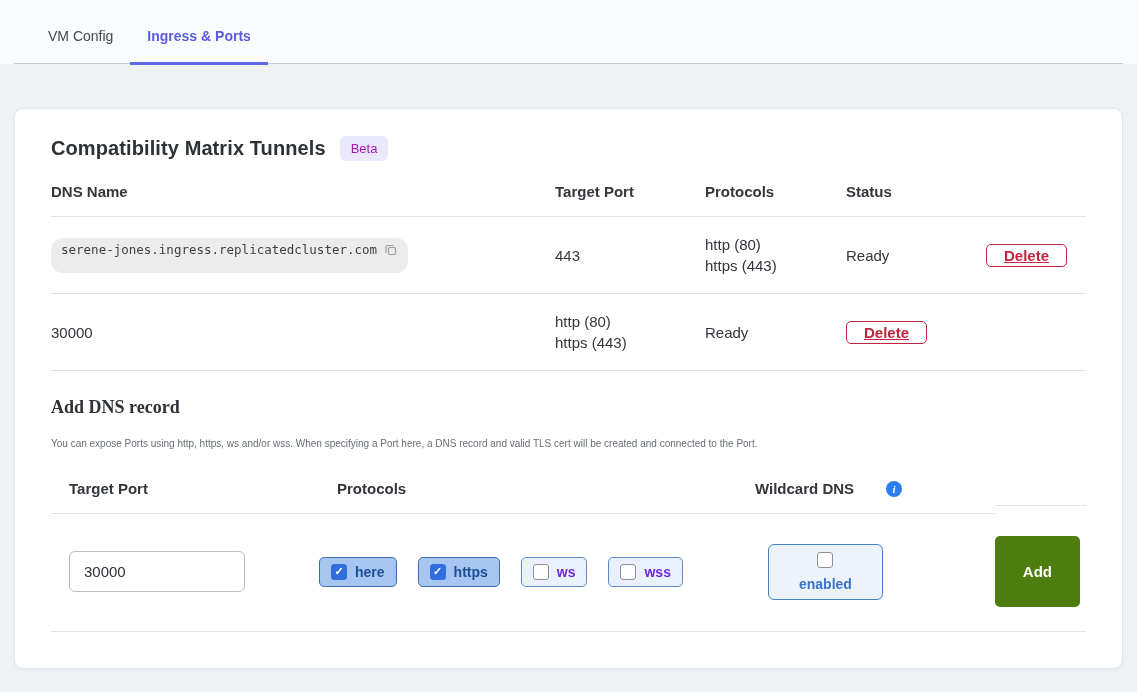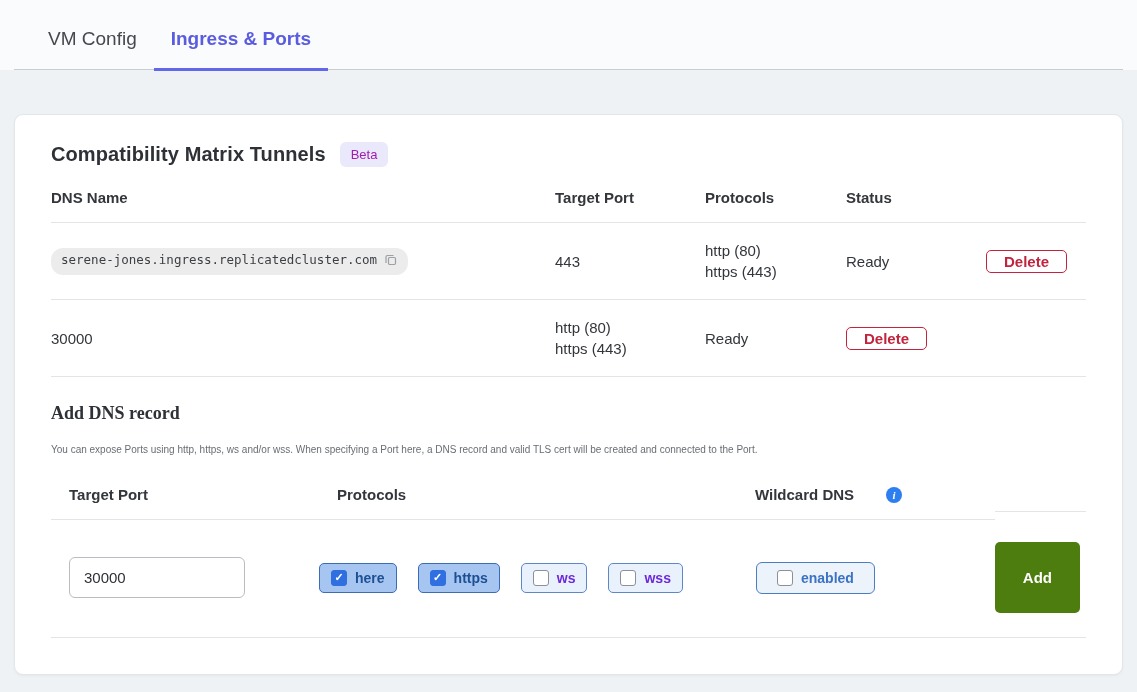--- a/index.html
+++ b/index.html
@@ -14,21 +14,21 @@
   
   .tabbar-wrap { background: #fafbfc; }
   .tabbar {
     margin: 0 14px;
     border-bottom: 1px solid #c9cdd1;
     display: flex;
     align-items: flex-end;
     padding-left: 17px;
   }
   .tab {
-    font-size: 19px;
+    font-size: 14px;
     padding: 28px 17px 18px 17px;
     color: #45484d;
     cursor: pointer;
     border-bottom: 3px solid transparent;
     margin-bottom: -2px;
   }
   .tab.active {
     color: #5a5ce0;
     font-weight: 700;
     border-bottom-color: #6266e8;
@@ -66,39 +66,40 @@
   .t-head .th { font-size: 15px; font-weight: 700; color: #33363b; }
   .t-row { padding: 17px 0; border-bottom: 1px solid #e2e5e8; }
   .t-cell { font-size: 15px; color: #33363b; }
 
   .dns-pill {
     display: inline-flex;
     align-items: center;
     gap: 6px;
     background: #ececec;
     border-radius: 12px;
-    padding: 4px 10px 8px 10px;
+    padding: 4px 10px 16px 10px;
     font-family: "DejaVu Sans Mono", "Liberation Mono", monospace;
     font-size: 12.5px;
     color: #3c3f43;
   }
   .copy-icon { display: inline-flex; cursor: pointer; }
 
   .proto-lines { line-height: 21px; }
 
   .delete-btn {
     background: #ffffff;
     border: 1px solid #c2243e;
     color: #c2243e;
     font-weight: 700;
     font-size: 15px;
     padding: 2px 17px;
     border-radius: 5px;
     cursor: pointer;
     font-family: "Liberation Sans", sans-serif;
+    text-decoration: underline;
   }
 
   
   .add-title { font-size: 18px; font-weight: 700; color: #2e3136; margin-top: 26px; font-family: Liberation Serif, serif; }
   .add-desc {
     margin-top: 14px;
     font-size: 10px;
     color: #696e74;
     line-height: 24px;
     max-width: 1010px;
@@ -177,26 +178,27 @@
     justify-content: center;
     color: #ffffff;
     font-size: 11px;
     font-weight: 700;
   }
   .check-pill.checked .checkbox {
     background: #2f6fe0;
     border-color: #2f6fe0;
   }
   .wildcard-pill {
-    margin-left: 1px;
+    margin-left: 13px;
     background: #edf3fb;
     border: 1px solid #4a7ec2;
     border-radius: 6px;
     color: #3a72c4;
-    padding: 7px 20px;
+    padding: 7px 30px;
+    flex-direction: column;
   }
 
   .add-btn {
     background: #4d7c0f;
     border: none;
     color: #ffffff;
     font-weight: 700;
     font-size: 15px;
     padding: 27px 28px;
     border-radius: 5px;

